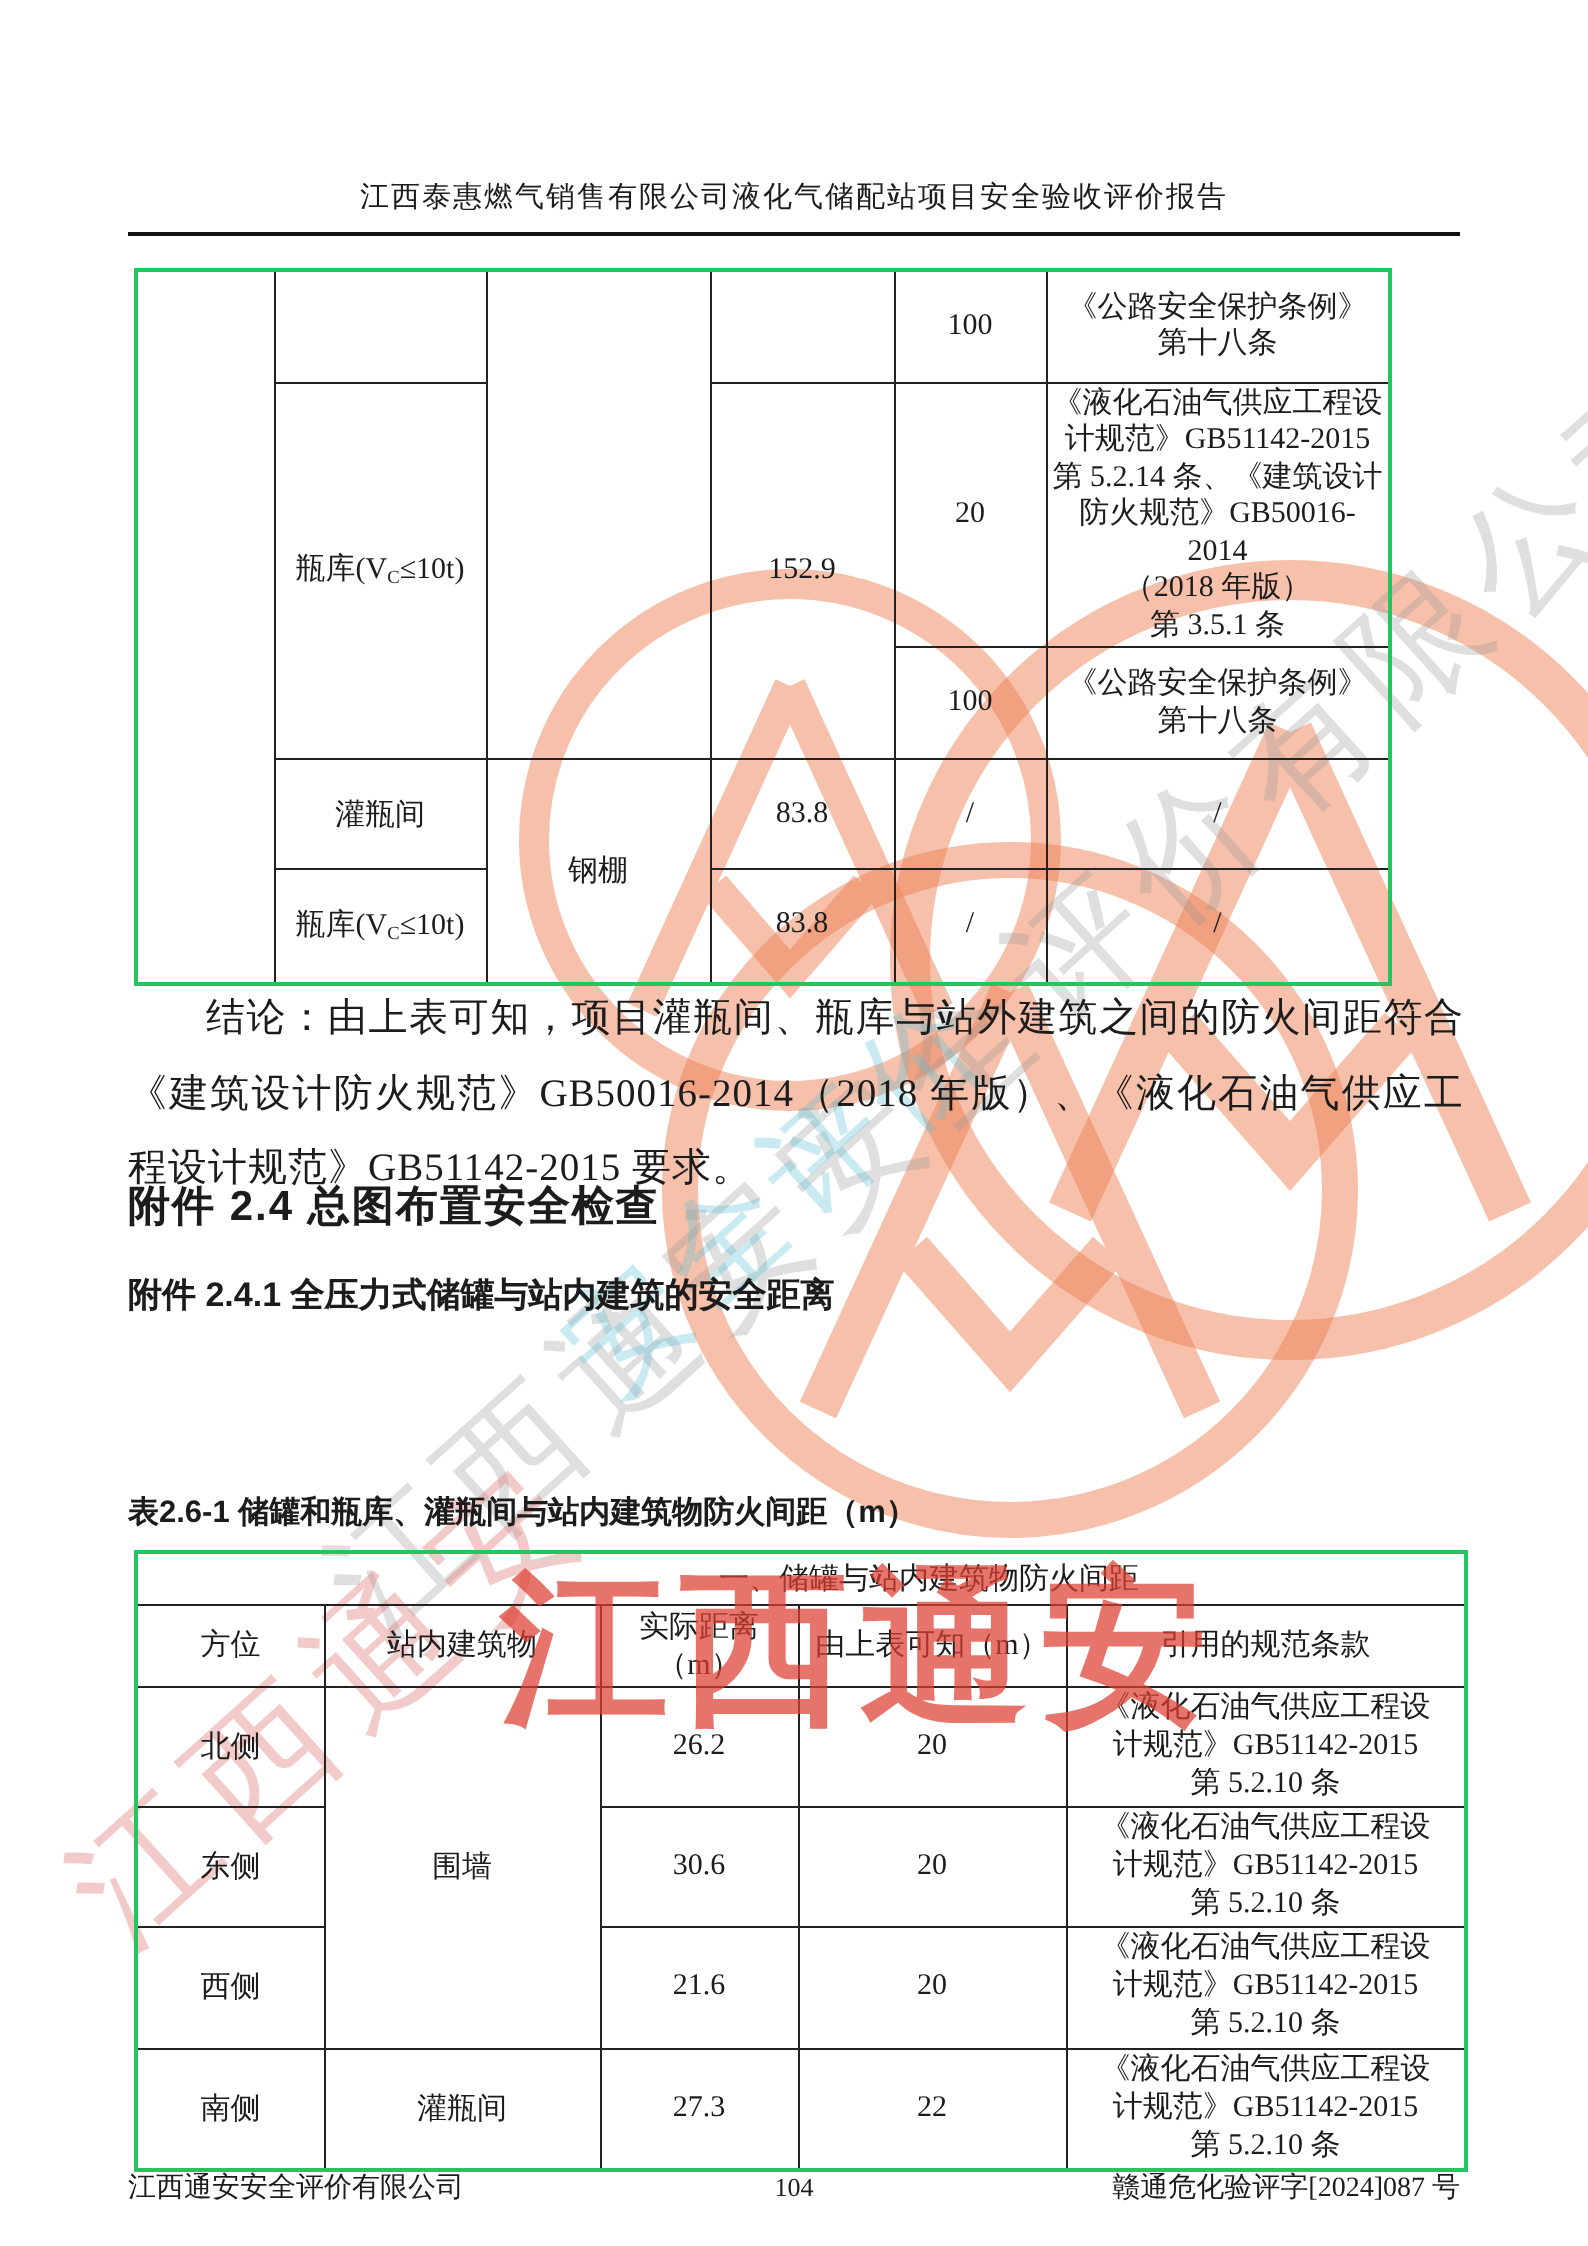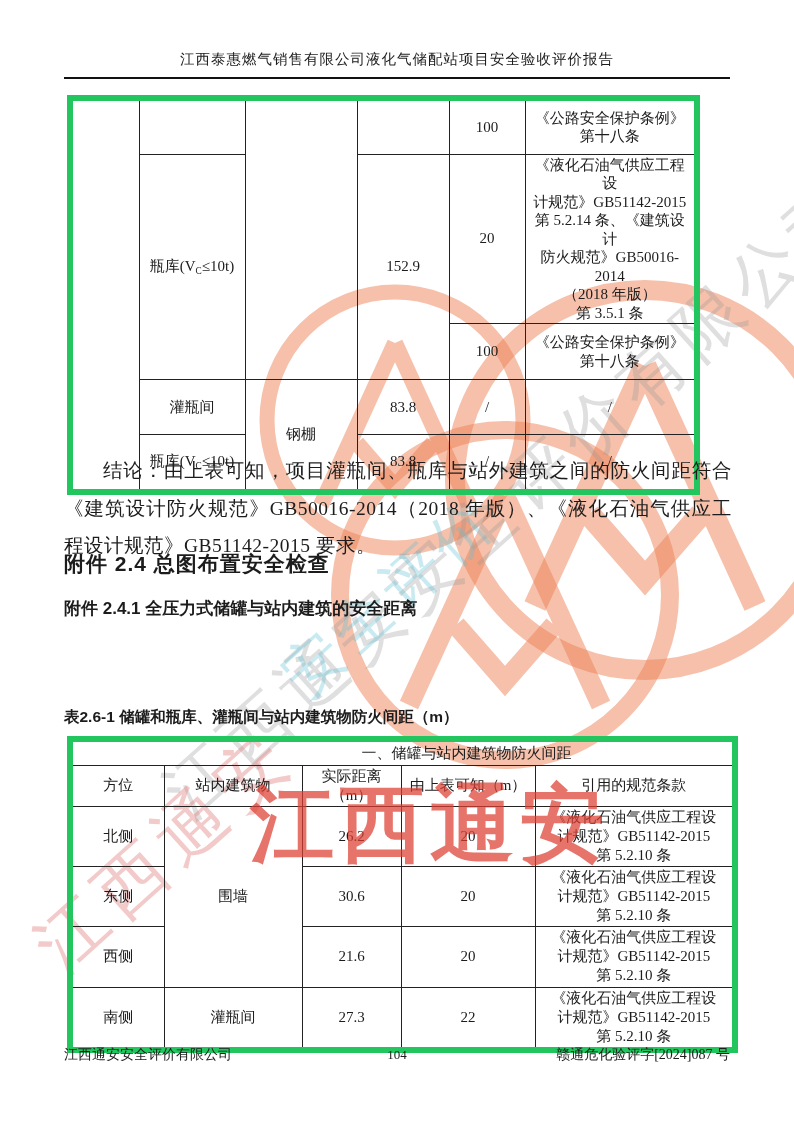--- a/index.html
+++ b/index.html
@@ -12,35 +12,35 @@
   }
   
   .wm-under { position:absolute; inset:0; z-index:0; pointer-events:none; }
   .stamp {
     position:absolute; left:250px; top:768px; z-index:3;
     font-family:"Liberation Serif","DejaVu Serif",serif;
     font-size:84px; font-weight:bold; letter-spacing:6px;
     color:rgba(221,62,48,0.72); white-space:nowrap;
   }
   
-  .content { position:absolute; inset:0; z-index:1; }
+  .content { position:absolute; inset:0; z-index:1;margin-top:39px; }
   .doc-header {
     position:absolute; top:50px; left:64px; width:666px;
     text-align:center; font-size:14.5px; letter-spacing:1px;
   }
   .doc-header-rule {
     position:absolute; top:77px; left:64px; width:666px;
     border-top:2px solid #111;
   }
   table.tbl { border-collapse:collapse; table-layout:fixed; position:absolute; }
   .tbl td {
     border:1px solid #222; text-align:center; vertical-align:middle;
     font-size:15px; padding:1px 2px; overflow:hidden;
   }
-  .tbl { border:6px solid #22c55e; }
+  .tbl { border:2px solid #22c55e; }
   .upper { left:67px; top:95px; width:627px; }
   .lower { left:67px; top:736px; width:665px; }
   .clause { font-size:14.5px; line-height:18.5px; white-space:pre-line; }
   .clause3 { font-size:14.5px; line-height:19px; white-space:pre-line; }
   .rA{height:56px} .rB{height:111px} .rC{height:56px} .rD{height:55px} .rE{height:57px}
   .sr{height:26px} .hr2{height:38px} .dr{height:60px} .dr2{height:61px}
   .section-cell { text-align:center; text-indent:128px; font-size:16px; }
   .sub { font-size:0.62em; vertical-align:-0.28em; }
   .para {
     position:absolute; left:64px; width:668px;

